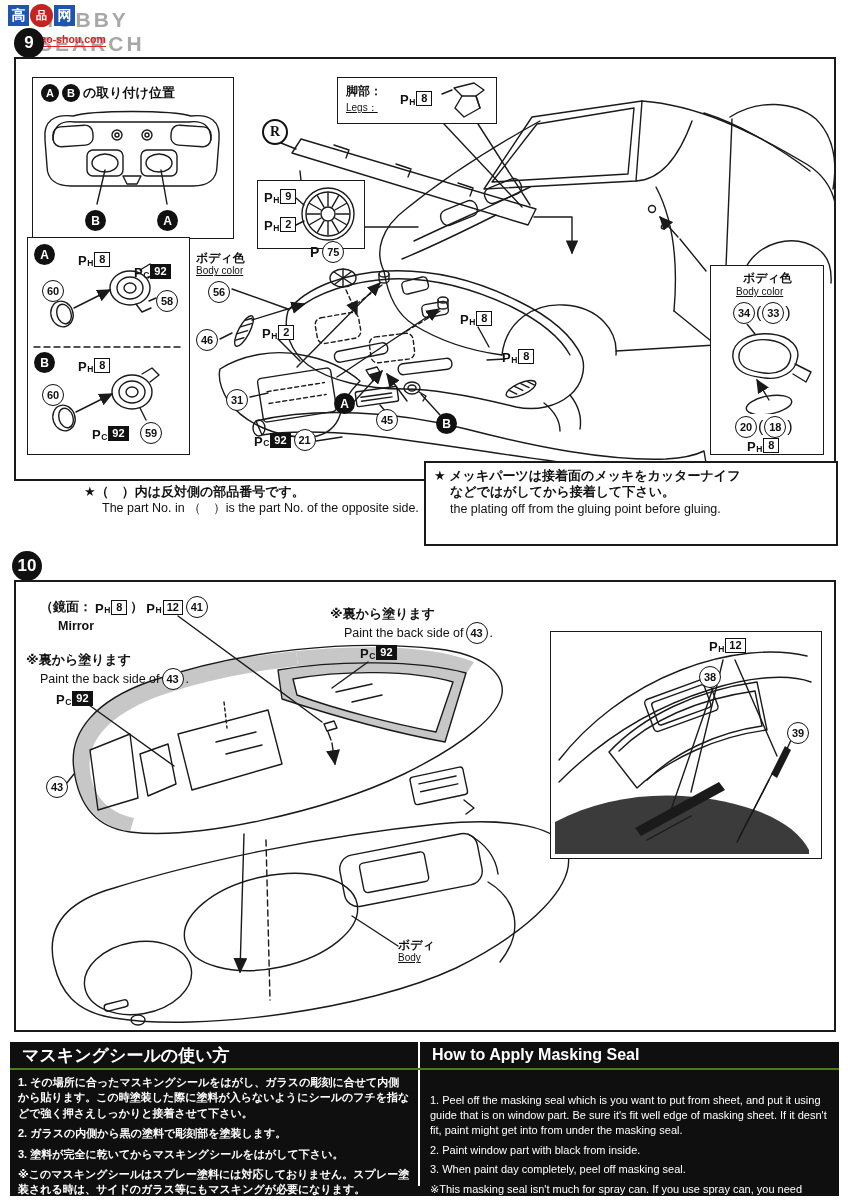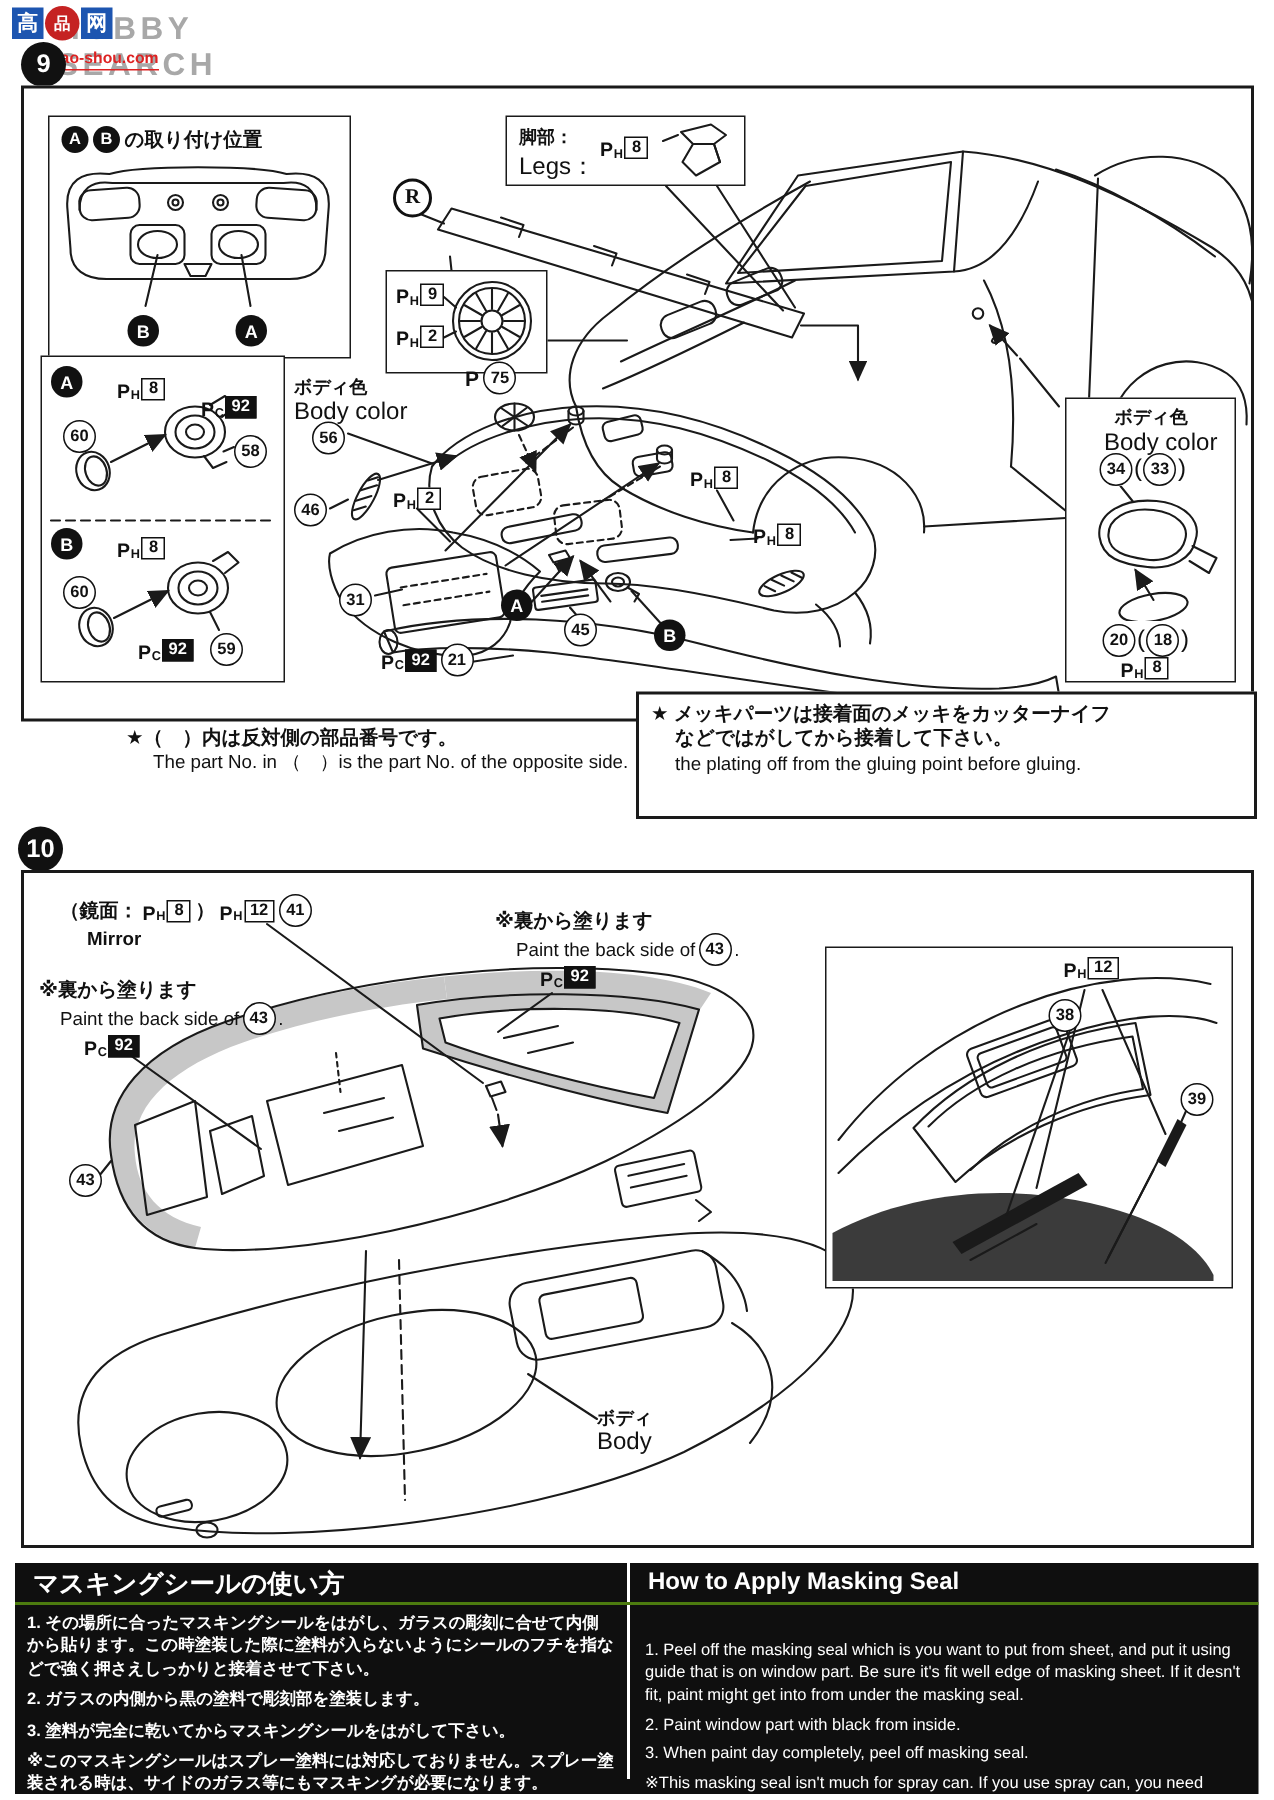--- a/index.html
+++ b/index.html
@@ -24,21 +24,21 @@
   .rc{display:flex;align-items:center;justify-content:center;width:26px;height:26px;border:2px solid #111;
       border-radius:50%;background:#fff;font-weight:bold;font-size:14px;font-family:"Liberation Serif","DejaVu Serif",serif;box-sizing:border-box;}
   .paint{display:inline-flex;align-items:flex-end;font-weight:bold;line-height:1;}
   .pp{font-size:13px;}
   .ps{font-size:8.5px;margin:0 1px 0 0.5px;}
   .pb{font-size:11px;border:1.3px solid #111;padding:1px 3px;background:#fff;min-width:8px;text-align:center;}
   .pb.dark{background:#111;color:#fff;border-color:#111;}
   .jptxt{font-weight:bold;font-size:13px;line-height:1.25;}
   .entxt{font-size:12.5px;line-height:1.3;}
   .small-jp{font-weight:bold;font-size:12px;line-height:1.2;}
-  .small-en{font-size:16px;line-height:1.2;}
+  .small-en{font-size:10px;line-height:1.2;text-decoration:underline;}
   .row{display:flex;align-items:center;gap:3px;}
   
   .wm{position:absolute;left:4px;top:2px;width:230px;height:46px;}
   .wm-brand{position:absolute;left:34px;top:6px;color:#a8a8a8;font-weight:bold;font-size:21px;letter-spacing:3px;}
   .wm-boxes{position:absolute;left:4px;top:2px;display:flex;align-items:center;gap:1px;}
   .wm-box{display:inline-flex;align-items:center;justify-content:center;width:21px;height:21px;
           background:#1d55b0;color:#fff;font-size:14px;font-weight:bold;}
   .wm-gear{display:inline-flex;align-items:center;justify-content:center;width:23px;height:23px;border-radius:50%;
            background:#c52222;color:#fff;font-size:11px;font-weight:bold;}
   .wm-site{position:absolute;left:30px;top:31px;color:#d22;font-size:10.5px;font-weight:bold;

